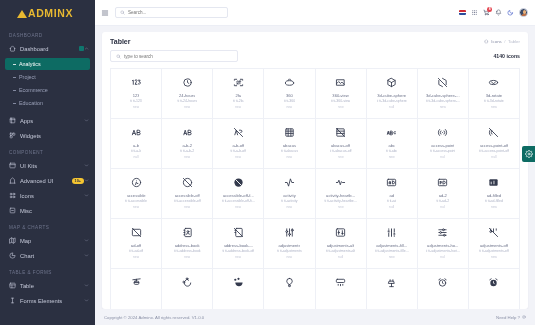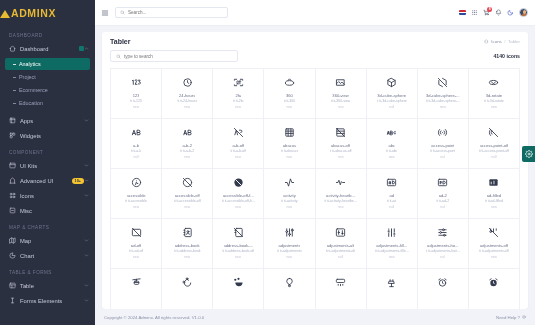--- a/index.html
+++ b/index.html
@@ -16,21 +16,21 @@
     width: 95px; height: 325px;
     background: #2b3041;
     color: #a9aec4;
     flex: 0 0 95px;
     overflow: hidden;
     position: relative;
   }
   .logo-wrap {
     height: 26px;
     display: flex; align-items: center;
-    padding-left: 0;
+    padding-left: 17px;
     background: #2b3041;
   }
   .logo-mark {
     width: 10px; height: 9px; margin-right: 1px;
     position: relative; flex: 0 0 auto;
   }
   .logo-mark::after {
     content: "";
     position: absolute; left: 0; top: 1px;
     border-left: 5px solid transparent;

